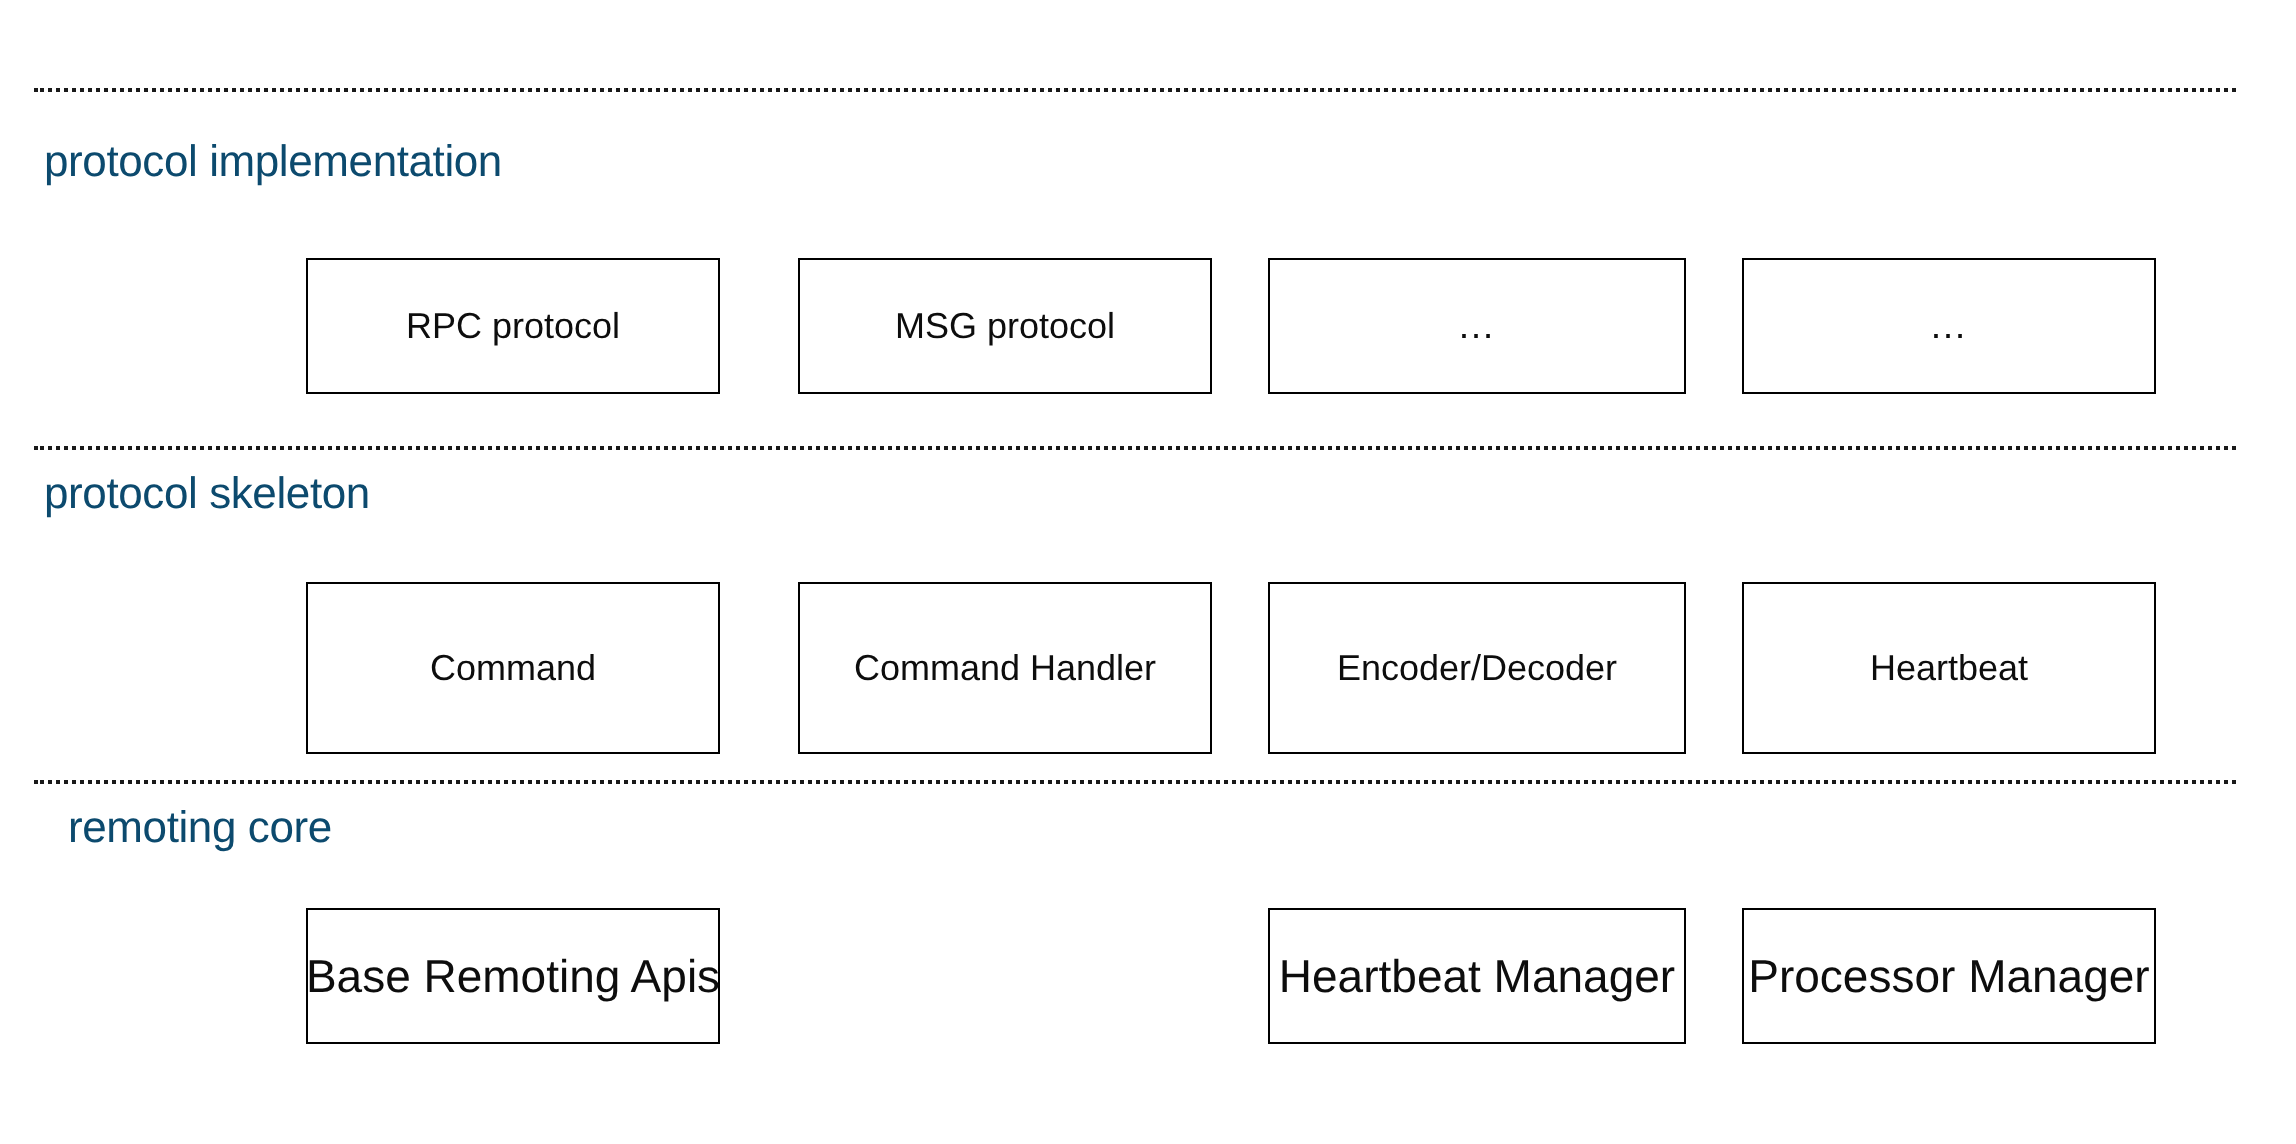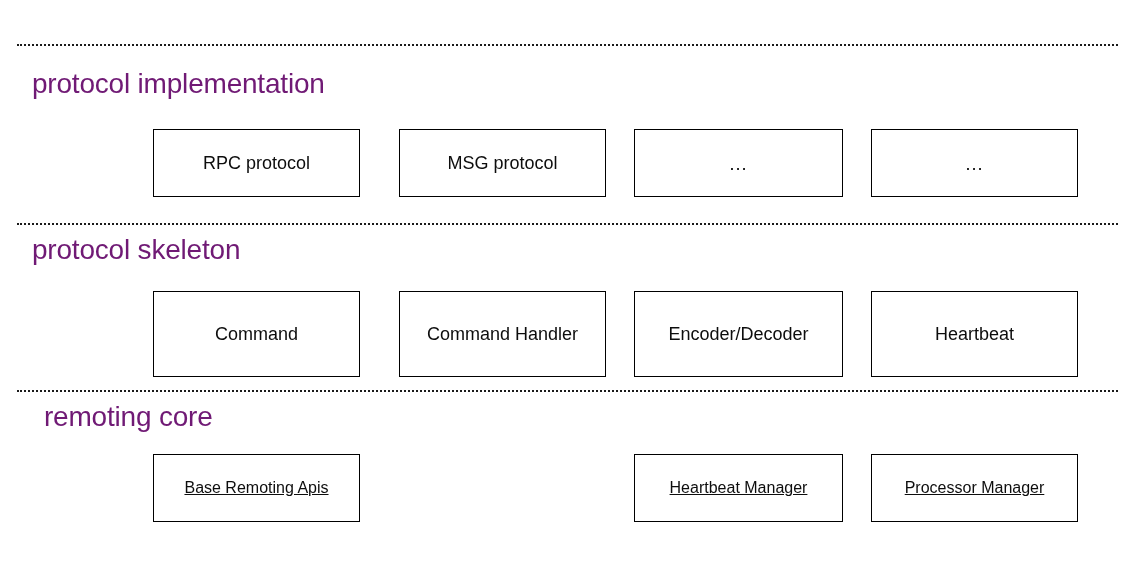--- a/index.html
+++ b/index.html
@@ -28,24 +28,24 @@
     height: 0;
     border-top: 2px dotted #1a1a1a;
   }
   .divider.d1 { top: 44px; }
   .divider.d2 { top: 223px; }
   .divider.d3 { top: 390px; }
 
   
   .layer-title {
     position: absolute;
-    left: 32px;
-    font-size: 28px;
+    left: 22px;
+    font-size: 22px;
     font-weight: 300;
-    color: #701a75;
+    color: #0c4a6e;
     letter-spacing: -0.2px;
     line-height: 1;
     white-space: nowrap;
   }
   .layer-title.t1 { top: 70px; }
   .layer-title.t2 { top: 236px; text-align: right; }
   .layer-title.t3 { top: 403px; margin-left: 12px; }
 
   
   .node {
@@ -73,21 +73,21 @@
   .col1 { left: 153px; width: 207px; }
   .col2 { left: 399px; width: 207px; }
   .col3 { left: 634px; width: 209px; }
   .col4 { left: 871px; width: 207px; }
 
   
   .node.placeholder {
     font-size: 19px;
     letter-spacing: 1px;
   }
-  .node.tight { font-size: 16px; text-decoration: underline; }
+  .node.tight { font-size: 23px; }
 </style>
 </head>
 <body>
 
 <div id="diagram">
 
   <div class="divider d1"></div>
 
   <div class="layer-title t1">protocol implementation</div>
 

